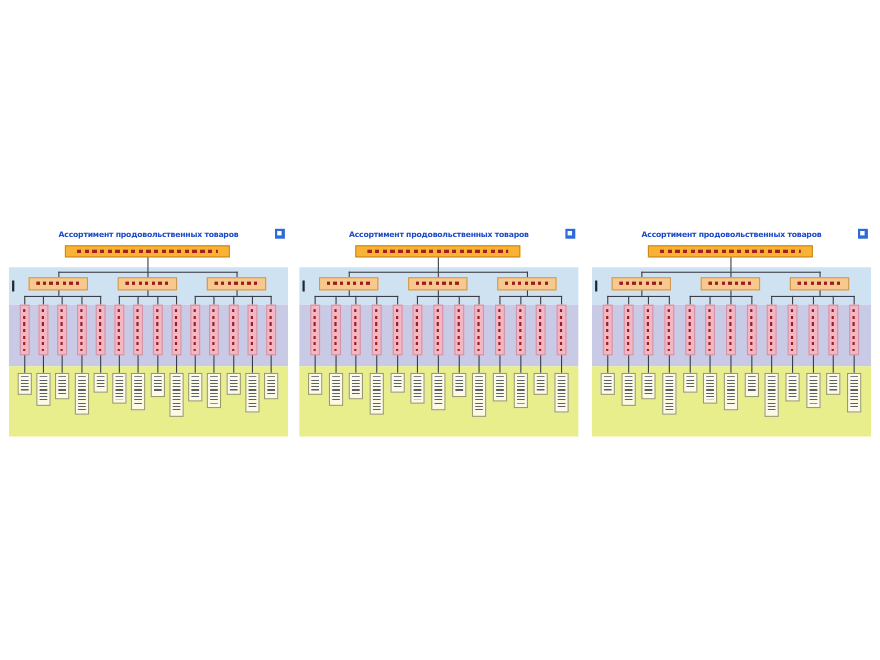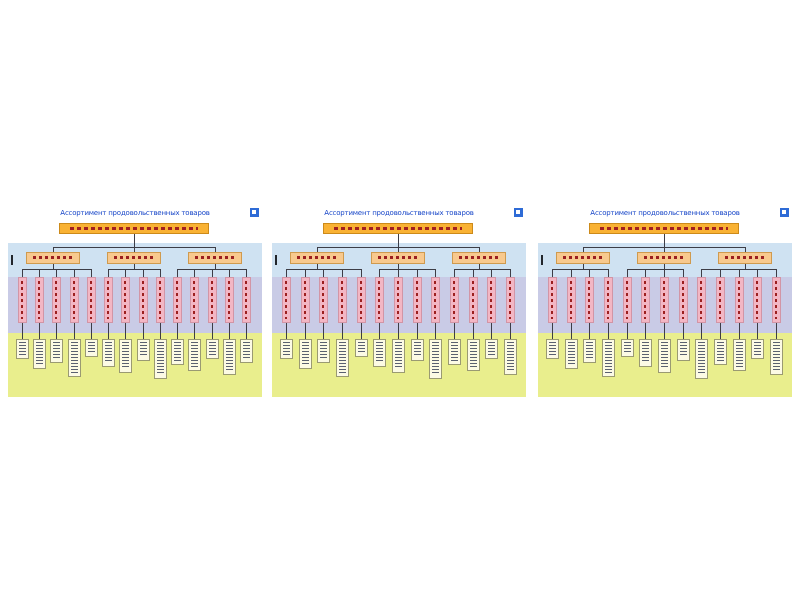--- a/index.html
+++ b/index.html
@@ -3,21 +3,21 @@
 <meta charset="utf-8">
 <style>
   html,body{margin:0;padding:0;}
   body{
     width:800px;height:600px;position:relative;background:#ffffff;
     font-family:"DejaVu Sans", sans-serif;overflow:hidden;
   }
   .panel{position:absolute;top:205px;width:254px;height:192px;background:#ffffff;}
   .panel-header{position:relative;height:16px;background:#ffffff;}
   .panel-title{
-    display:block;text-align:center;font-size:7px;font-weight:normal;
+    display:block;text-align:center;font-size:7px;font-weight:bold;
     color:#1b49c9;line-height:16px;white-space:nowrap;letter-spacing:-0.2px;
   }
   .panel-badge{position:absolute;right:3px;top:3px;width:9px;height:9px;background:#2e6bd6;}
   .panel-badge::after{content:"";position:absolute;left:2px;top:2px;width:4px;height:4px;background:#ffffff;}
   .panel-body{position:relative;height:176px;overflow:hidden;background:#ffffff;}
   .band{position:absolute;left:0;right:0;}
   .hline{position:absolute;height:1px;background:#3d3d46;}
   .vline{position:absolute;width:1px;background:#3d3d46;}
   .left-marker{position:absolute;background:#22262c;}
   .subtitle-box{position:absolute;background:#f9b234;border:1px solid #cc8a1a;box-sizing:border-box;}

